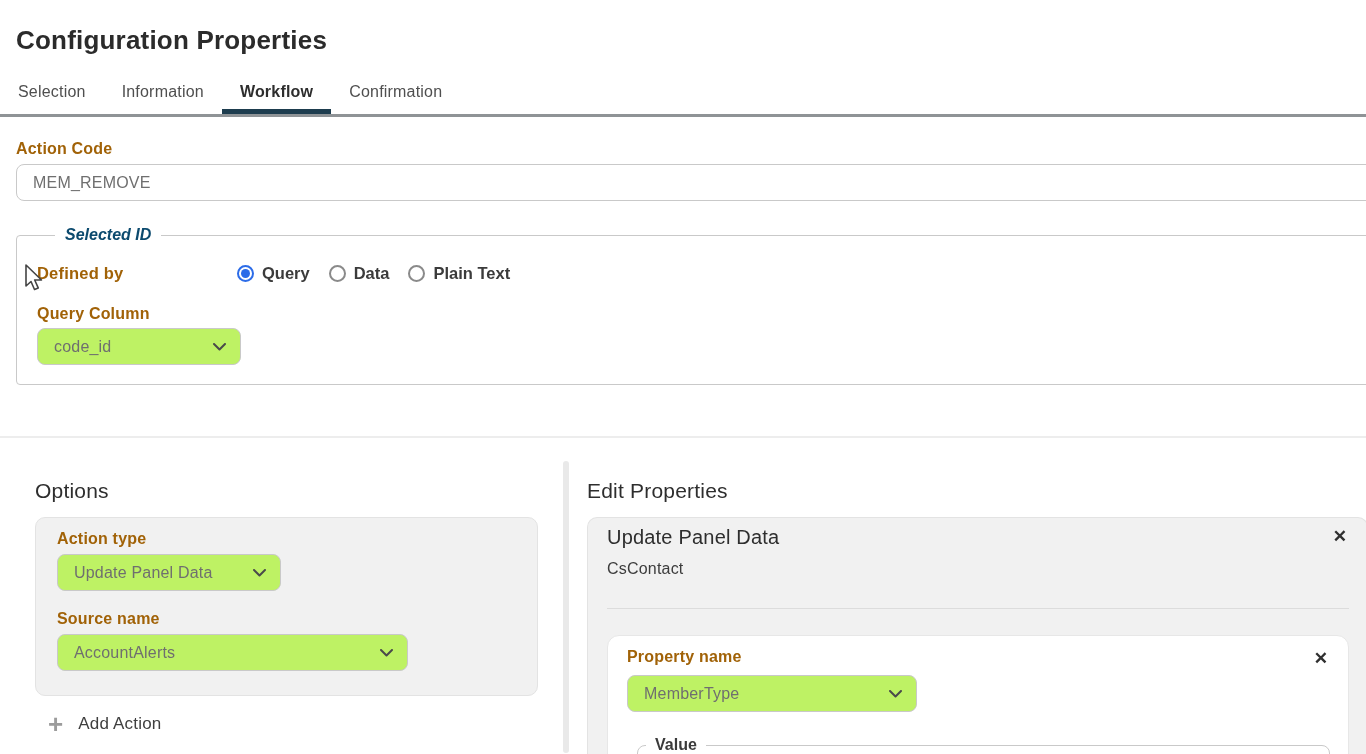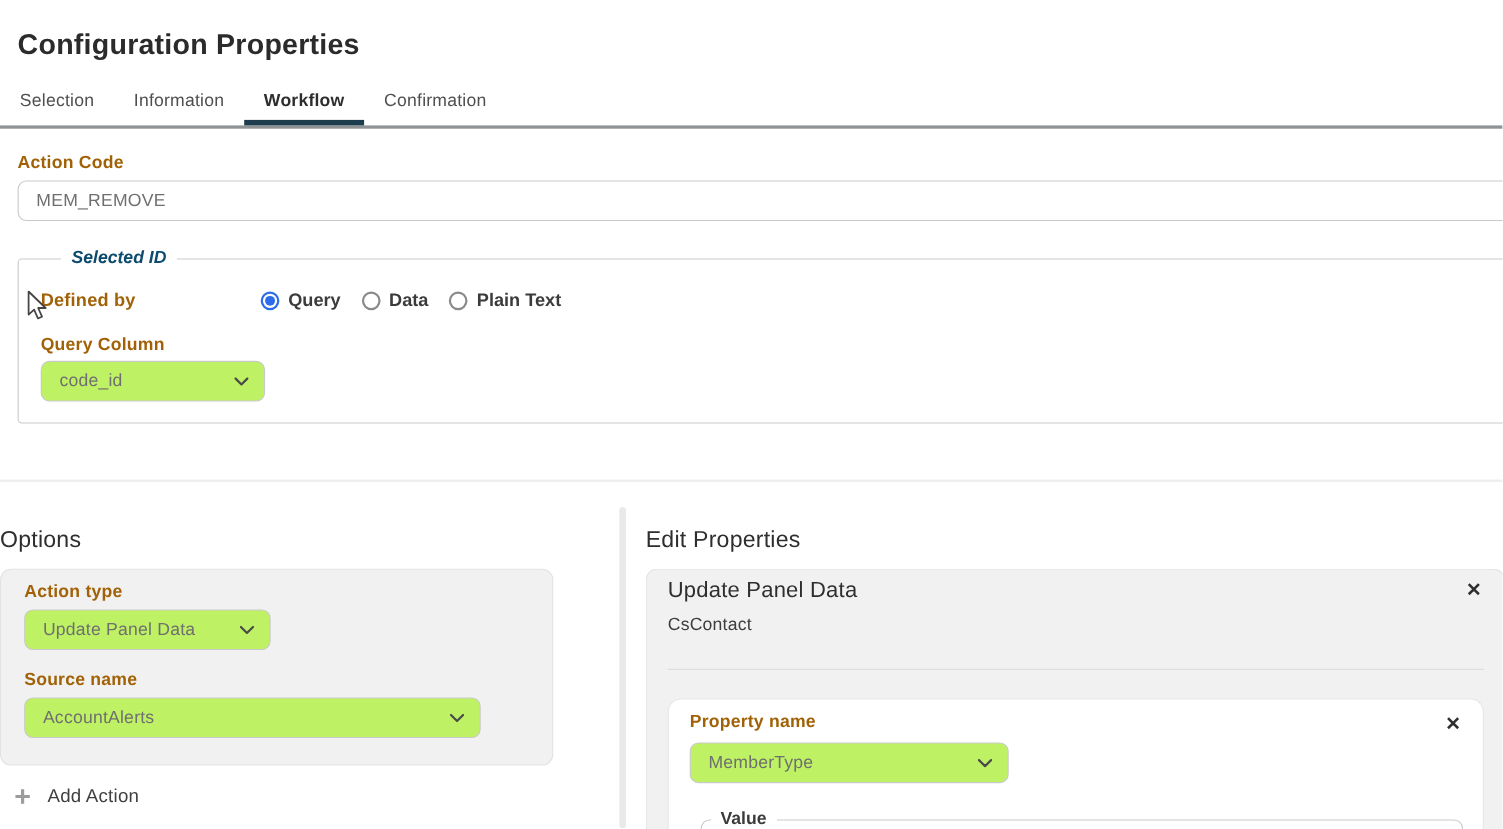--- a/index.html
+++ b/index.html
@@ -148,21 +148,21 @@
   
   .hdivider {
     margin-top: 51px;
     border: none;
     border-top: 2px solid #ededed;
     width: 100%;
   }
 
   
   .columns { display: flex; height: 315px; }
-  .col-left { width: 563px; flex: none; }
+  .col-left { width: 563px; flex: none; padding-left: 35px; }
   .vdivider {
     width: 6px;
     flex: none;
     margin-top: 23px;
     background: #e9e9e9;
     border-radius: 4px;
   }
   .col-right { flex: 1; padding-left: 18px; }
 
   .col-heading {
@@ -344,21 +344,21 @@
       <div class="options-card">
         <span class="field-label">Action type</span>
         <div class="selectbox" style="width:224px;">
           <span class="selectbox-text">Update Panel Data</span>
           <svg width="13" height="8" viewBox="0 0 13 8">
               <path d="M1 1 L6.5 6.5 L12 1" fill="none" stroke="#4a4a4a" stroke-width="2" stroke-linecap="round" stroke-linejoin="round"></path>
             </svg>
         </div>
 
         <span class="field-label src-label" style="display:block;">Source name</span>
-        <div class="selectbox" style="width:415px;">
+        <div class="selectbox" style="width:351px;">
           <span class="selectbox-text">AccountAlerts</span>
           <svg width="13" height="8" viewBox="0 0 13 8">
               <path d="M1 1 L6.5 6.5 L12 1" fill="none" stroke="#4a4a4a" stroke-width="2" stroke-linecap="round" stroke-linejoin="round"></path>
             </svg>
         </div>
       </div>
 
       <div class="add-action">
         <span class="plus-icon">+</span>
         <span class="add-action-label">Add Action</span>

